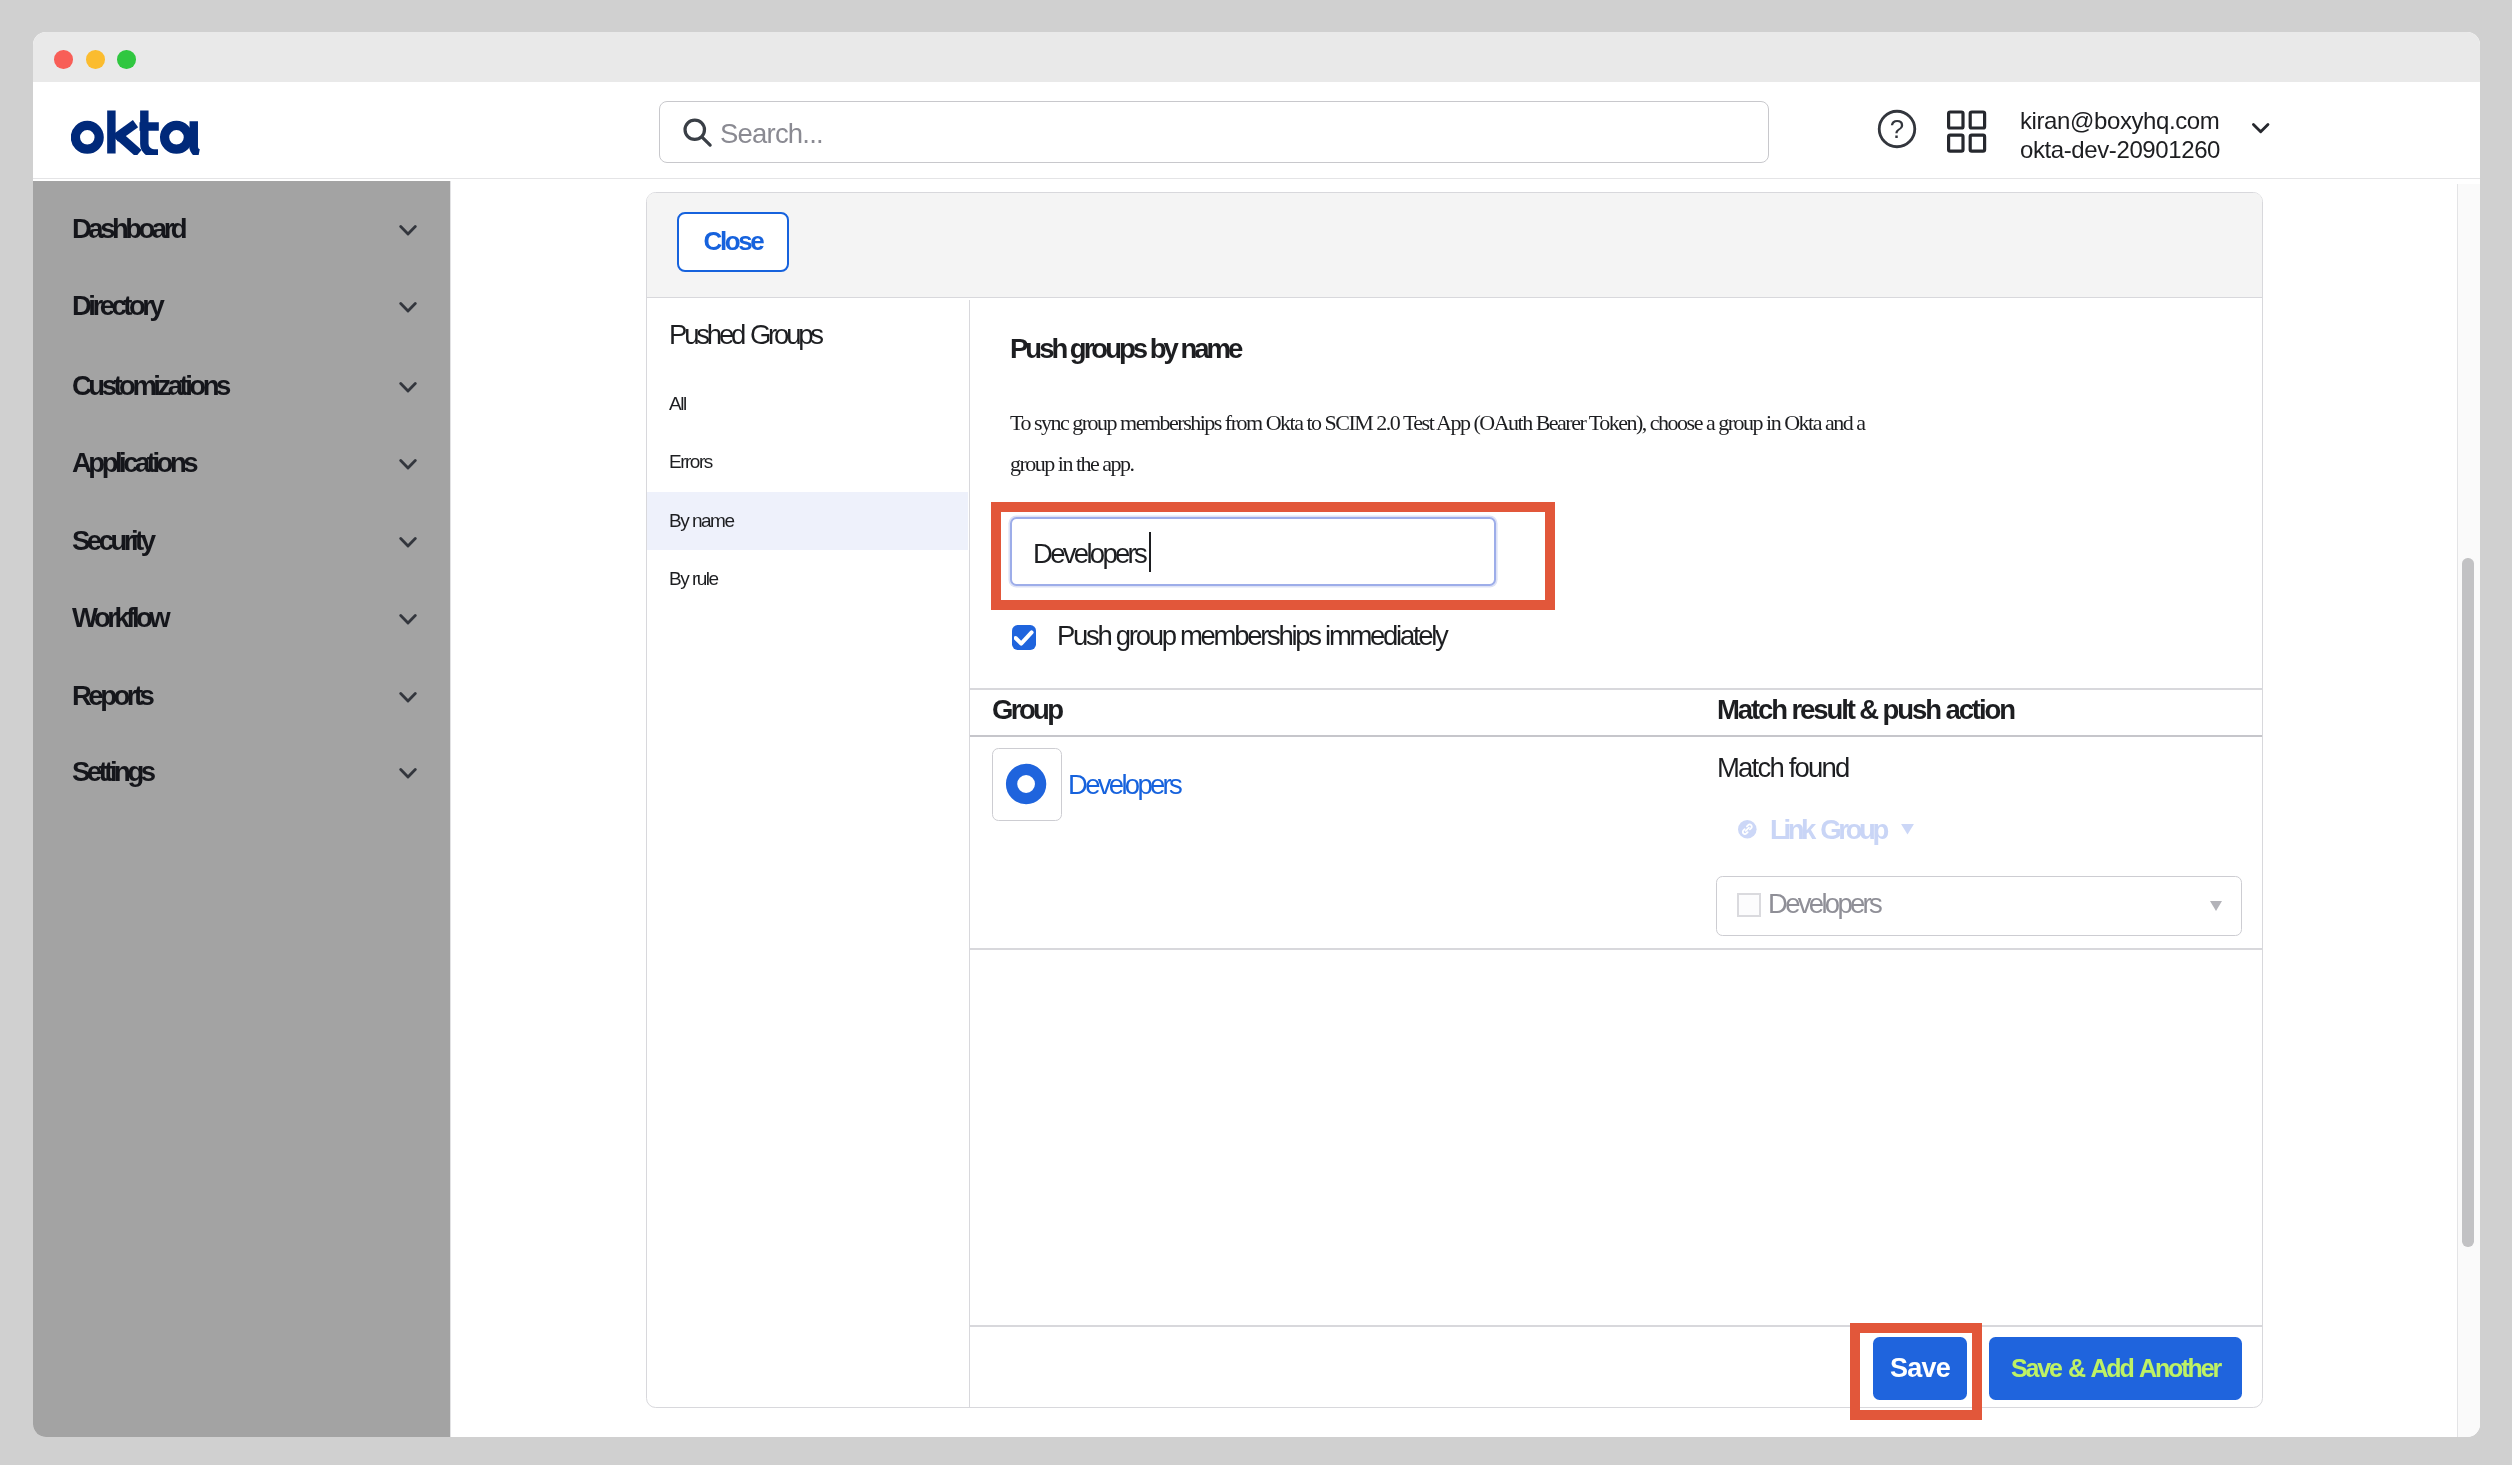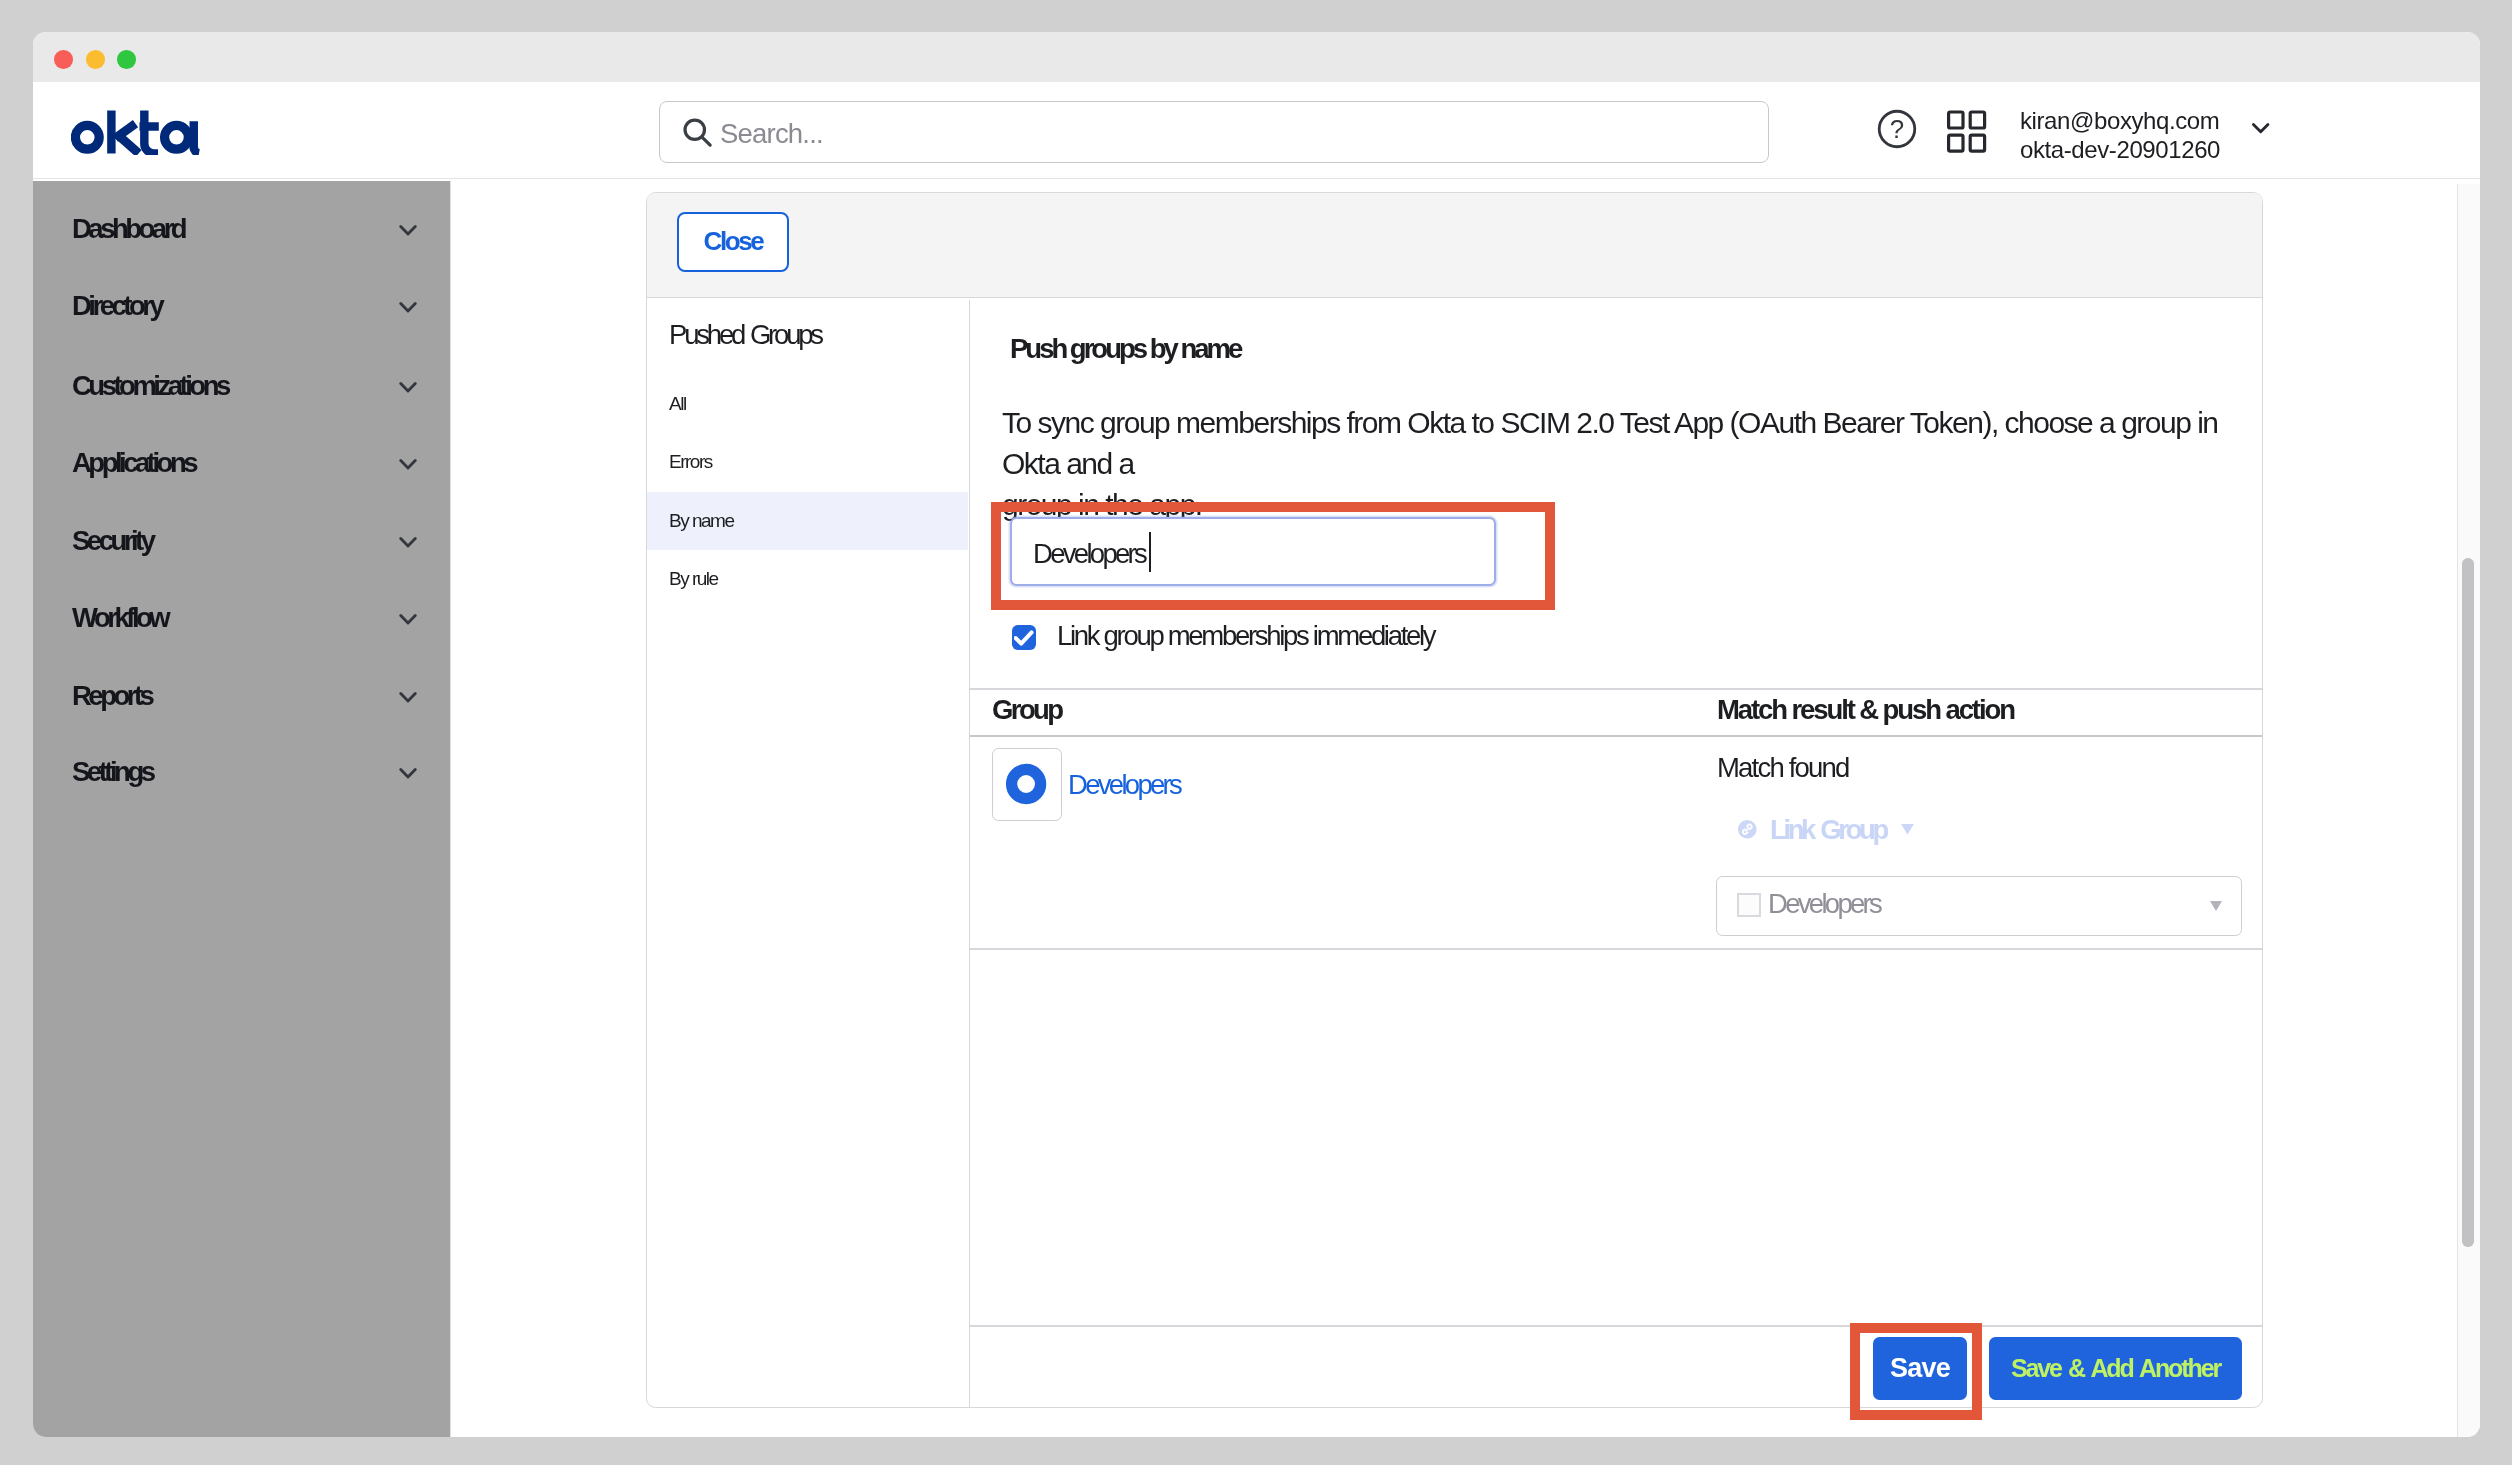--- a/index.html
+++ b/index.html
@@ -35,21 +35,21 @@
 #closebtn { position:absolute; left:30px; top:18.6px; width:112px; height:60px; border:2.4px solid #1662dd; border-radius:8px; color:#1662dd; font-size:26px; font-weight:bold; letter-spacing:-0.8px; text-align:center; line-height:55px; background:#fff; letter-spacing:-2.4px; }
 #panelnav { position:absolute; left:0; top:107px; width:323px; height:1107px; border-right:1.6px solid #d8d8dc; }
 #pnav-title { position:absolute; left:22px; top:19.4px; height:32px; line-height:32px; font-size:27.5px; font-weight:normal; letter-spacing:-3.2px; word-spacing:2.4px; }
 .pnav-item { position:absolute; left:0; width:321px; height:58px; line-height:58px; padding-left:22px; font-size:19px; letter-spacing:-1.5px; }
 #pn-all { top:75px; }
 #pn-errors { top:133px; }
 #pn-byname { top:192px; background:#eef1fb; }
 #pn-byrule { top:250px; }
 #pcontent { position:absolute; left:325px; top:107px; right:0; bottom:0; }
 .h-push { position:absolute; left:38px; top:33px; height:32px; line-height:32px; font-size:27.5px; font-weight:bold; letter-spacing:-3px; }
-.para { position:absolute; left:30px; top:102px; font-size:30px; letter-spacing:-1.5px; line-height:41px; }
+.para { position:absolute; left:38px; top:102px; font-size:22px; letter-spacing:-1.5px; line-height:41px;font-family:Liberation Serif, serif; }
 #orange1 { position:absolute; left:19.4px; top:202px; width:564px; height:108px; border:10.5px solid #e2573a; }
 #nameinput { position:absolute; left:38px; top:217px; width:486px; height:69px; border:2.4px solid #9dade9; border-radius:6.5px; background:#fff; box-shadow:0 0 0 1.6px rgba(120,140,220,0.25); }
 #nameinput span { position:absolute; left:21px; top:19.4px; font-size:27.5px; letter-spacing:-2.7px; }
 #caret { position:absolute; left:137px; top:13px; width:2.4px; height:40px; background:#1d1e21; }
 #checkbox { position:absolute; left:40px; top:325px; width:24px; height:25px; border-radius:5.7px; background:#1f64dd; }
 #checkbox svg { position:absolute; left:2.4px; top:4.9px; }
 #cblabel { position:absolute; left:85px; top:320px; height:32px; line-height:32px; font-size:27.5px; letter-spacing:-2.3px; }
 #secdiv { position:absolute; left:-1.6px; top:388px; right:0; height:1.6px; background:#d8d8dc; }
 .th-group { position:absolute; left:20px; top:394px; height:32px; line-height:32px; font-size:27.5px; font-weight:bold; letter-spacing:-2.6px; }
 .th-match { position:absolute; left:745px; top:394px; height:32px; line-height:32px; font-size:27.5px; font-weight:bold; letter-spacing:-2.1px; }
@@ -159,21 +159,21 @@
       <div id="orange1"></div>
       <div id="nameinput">
           <span>Developers</span>
           <div id="caret"></div>
         </div>
       <div id="checkbox">
           <svg width="20" height="16" viewBox="0 0 25 20">
             <polyline points="2,10 9,17 22,3" fill="none" stroke="#fff" stroke-width="5" stroke-linecap="round" stroke-linejoin="round"></polyline>
           </svg>
         </div>
-      <div id="cblabel">Link group memberships immediately</div>
+      <div id="cblabel">Push group memberships immediately</div>
       <div id="secdiv"></div>
       <div class="th-group">Group</div>
       <div class="th-match">Match result &amp; push action</div>
       <div id="thdiv"></div>
       <div id="iconbox"><svg width="67" height="70" viewBox="0 0 83 86">
             <circle cx="41" cy="43" r="18" fill="none" stroke="#1f64dd" stroke-width="14"></circle>
           </svg></div>
       <div id="devlink">Developers</div>
       <div id="matchfound">Match found</div>
       <svg id="lg-icon" width="18.6" height="18.6" viewBox="0 0 23 23">

